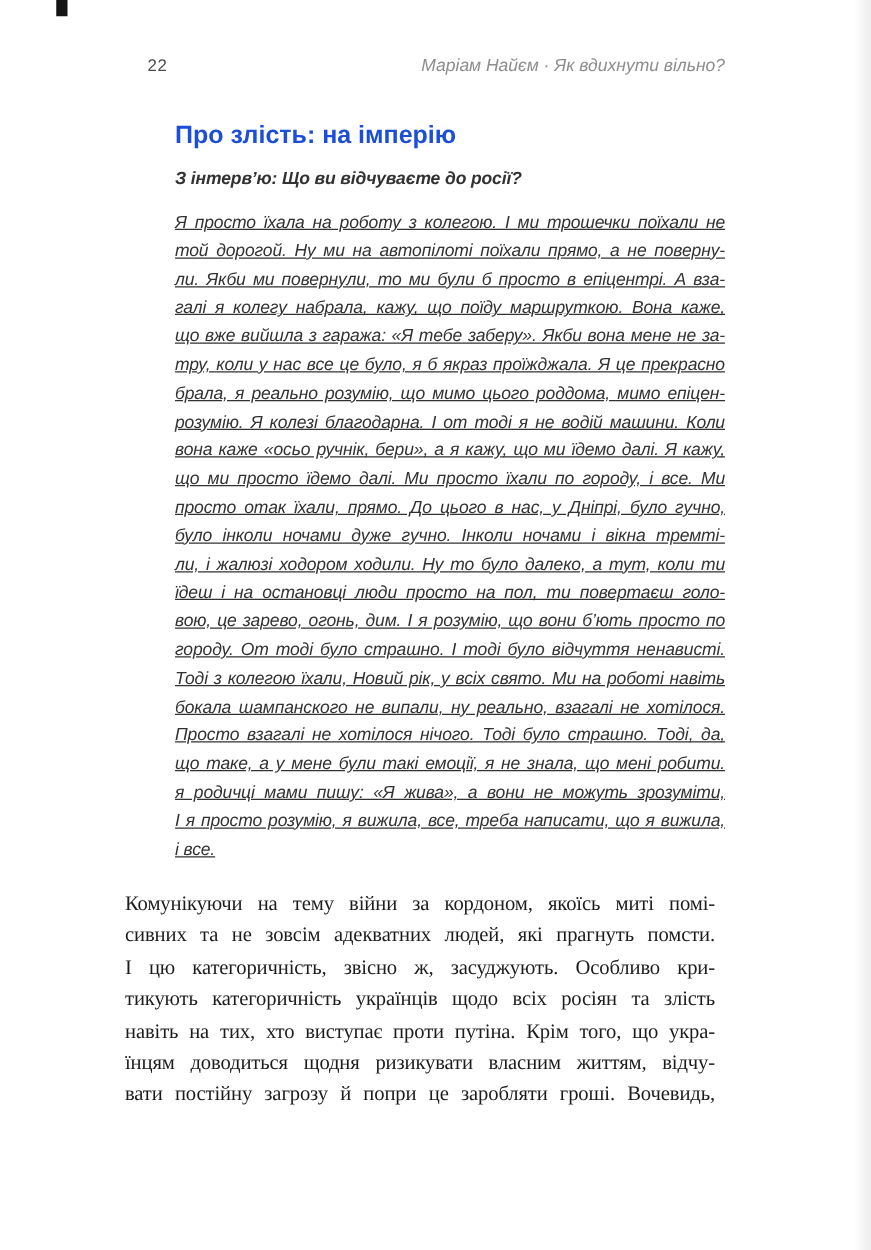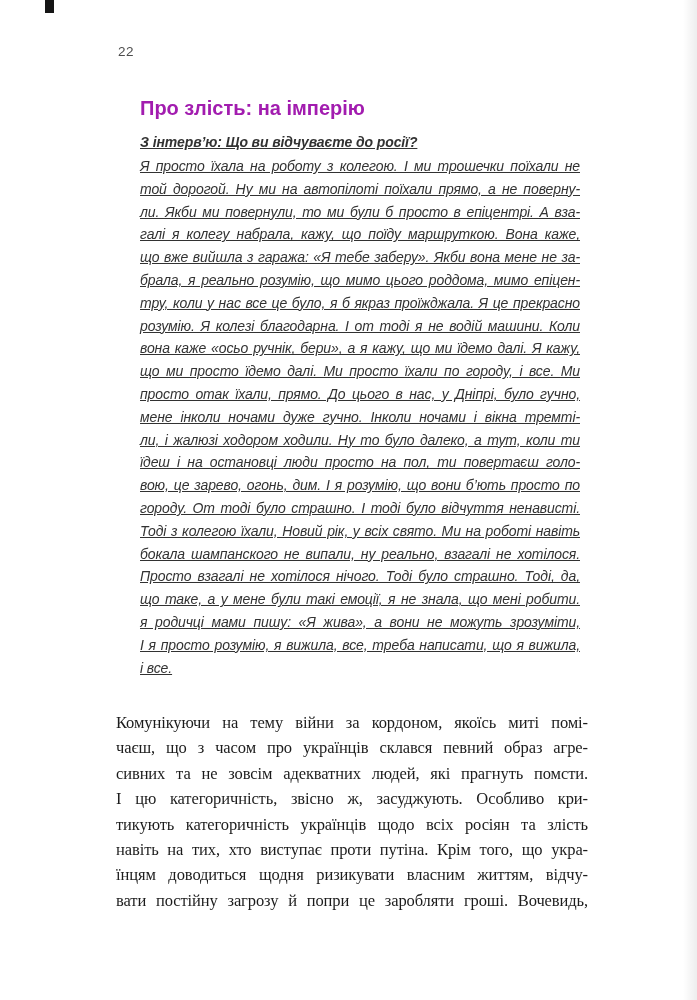--- a/index.html
+++ b/index.html
@@ -43,42 +43,41 @@
     font-style: italic;
     font-size: 14px;
     color: #8d8d8d;
   }
   .chapter-title {
     position: absolute;
     top: 84px; left: 140px;
     font-family: "Liberation Sans", sans-serif;
     font-weight: 700;
     font-size: 20px;
-    color: #a21caf;
+    color: #1d4ed8;
   }
   .interview {
     position: absolute;
     top: 131px; left: 140px;
     width: 440px;
     font-family: "Liberation Sans", sans-serif;
     font-style: italic;
     font-size: 14px;
     color: #323232;
     letter-spacing: -0.1px;
   }
   .interview-question {
     font-weight: 700;
     line-height: 22px;
-    margin-bottom: 2px;
-    text-decoration: underline;
+    margin-bottom: 13px;
   }
   .interview-answer .tline { line-height: 22.8px; text-decoration: underline; }
   .body-paragraph {
     position: absolute;
-    top: 710px; left: 116px;
+    top: 710px; left: 100px;
     width: 472px;
     font-family: "Liberation Serif", serif;
     font-size: 16.5px;
     color: #1c1c1c;
     letter-spacing: -0.1px;
   }
   .body-paragraph .tline { line-height: 25.4px; }
   .tline {
     text-align: justify;
     text-align-last: justify;
@@ -88,56 +87,56 @@
 </style>
 </head>
 <body>
 
 <div class="page">
 
   <div class="crop-mark"></div>
 
   <div class="page-header">
     <span class="page-number">22</span>
+    <span class="running-header">Маріам Найєм · Як вдихнути вільно?</span>
   </div>
 
   <h1 class="chapter-title">Про злість: на імперію</h1>
 
   <div class="interview">
     <div class="interview-question">З інтерв’ю: Що ви відчуваєте до росії?</div>
     <div class="interview-answer">
         <div class="tline">Я просто їхала на роботу з колегою. І ми трошечки поїхали не</div>
         <div class="tline">той дорогой. Ну ми на автопілоті поїхали прямо, а не поверну-</div>
         <div class="tline">ли. Якби ми повернули, то ми були б просто в епіцентрі. А вза-</div>
         <div class="tline">галі я колегу набрала, кажу, що поїду маршруткою. Вона каже,</div>
         <div class="tline">що вже вийшла з гаража: «Я тебе заберу». Якби вона мене не за-</div>
+        <div class="tline">тру, коли у нас все це було, я б якраз проїжджала. Я це прекрасно</div>
         <div class="tline">брала, я реально розумію, що мимо цього роддома, мимо епіцен-</div>
-        <div class="tline">тру, коли у нас все це було, я б якраз проїжджала. Я це прекрасно</div>
         <div class="tline">розумію. Я колезі благодарна. І от тоді я не водій машини. Коли</div>
         <div class="tline">вона каже «осьо ручнік, бери», а я кажу, що ми їдемо далі. Я кажу,</div>
         <div class="tline">що ми просто їдемо далі. Ми просто їхали по городу, і все. Ми</div>
         <div class="tline">просто отак їхали, прямо. До цього в нас, у Дніпрі, було гучно,</div>
-        <div class="tline">мене інколи ночами дуже гучно. Інколи ночами і вікна тремті-</div>
+        <div class="tline">було інколи ночами дуже гучно. Інколи ночами і вікна тремті-</div>
         <div class="tline">ли, і жалюзі ходором ходили. Ну то було далеко, а тут, коли ти</div>
         <div class="tline">їдеш і на остановці люди просто на пол, ти повертаєш голо-</div>
         <div class="tline">вою, це зарево, огонь, дим. І я розумію, що вони б’ють просто по</div>
         <div class="tline">городу. От тоді було страшно. І тоді було відчуття ненависті.</div>
         <div class="tline">Тоді з колегою їхали, Новий рік, у всіх свято. Ми на роботі навіть</div>
         <div class="tline">бокала шампанского не випали, ну реально, взагалі не хотілося.</div>
         <div class="tline">Просто взагалі не хотілося нічого. Тоді було страшно. Тоді, да,</div>
         <div class="tline">що таке, а у мене були такі емоції, я не знала, що мені робити.</div>
         <div class="tline">я родичці мами пишу: «Я жива», а вони не можуть зрозуміти,</div>
         <div class="tline">І я просто розумію, я вижила, все, треба написати, що я вижила,</div>
         <div class="tline last">і все.</div>
       </div>
   </div>
 
   <div class="body-paragraph">
       <div class="tline">Комунікуючи на тему війни за кордоном, якоїсь миті помі-</div>
-      <div class="tline">чаєш, що з часом про українців склався певний образ агре-</div>
       <div class="tline">сивних та не зовсім адекватних людей, які прагнуть помсти.</div>
       <div class="tline">І цю категоричність, звісно ж, засуджують. Особливо кри-</div>
       <div class="tline">тикують категоричність українців щодо всіх росіян та злість</div>
       <div class="tline">навіть на тих, хто виступає проти путіна. Крім того, що укра-</div>
       <div class="tline">їнцям доводиться щодня ризикувати власним життям, відчу-</div>
       <div class="tline">вати постійну загрозу й попри це заробляти гроші. Вочевидь,</div>
     </div>
 
   <div class="page-edge-shadow"></div>
 

